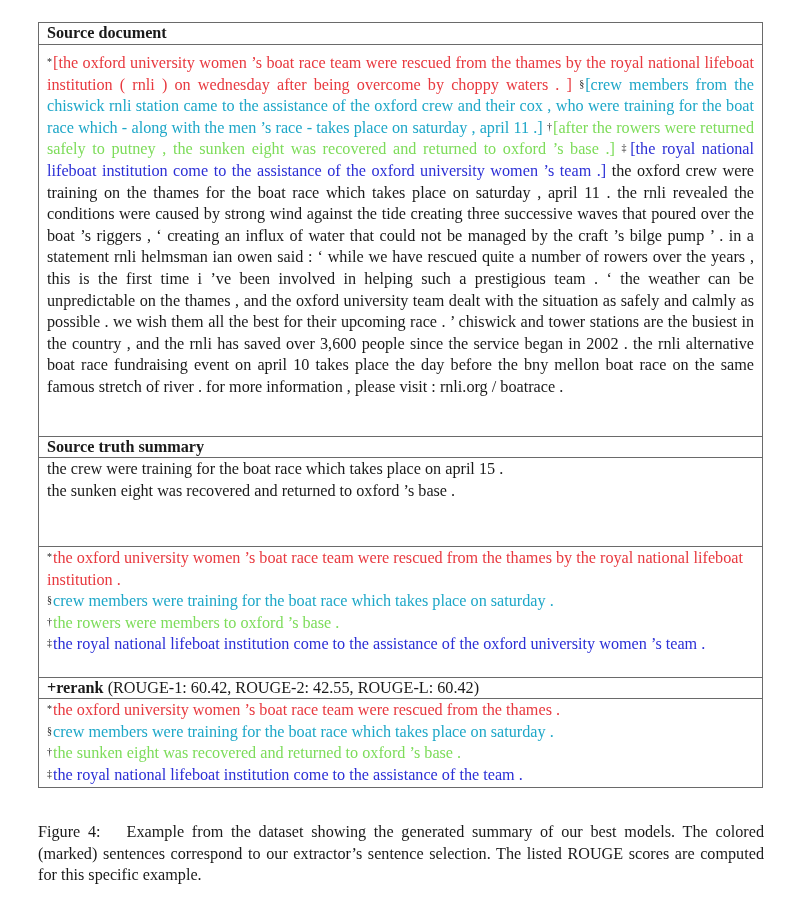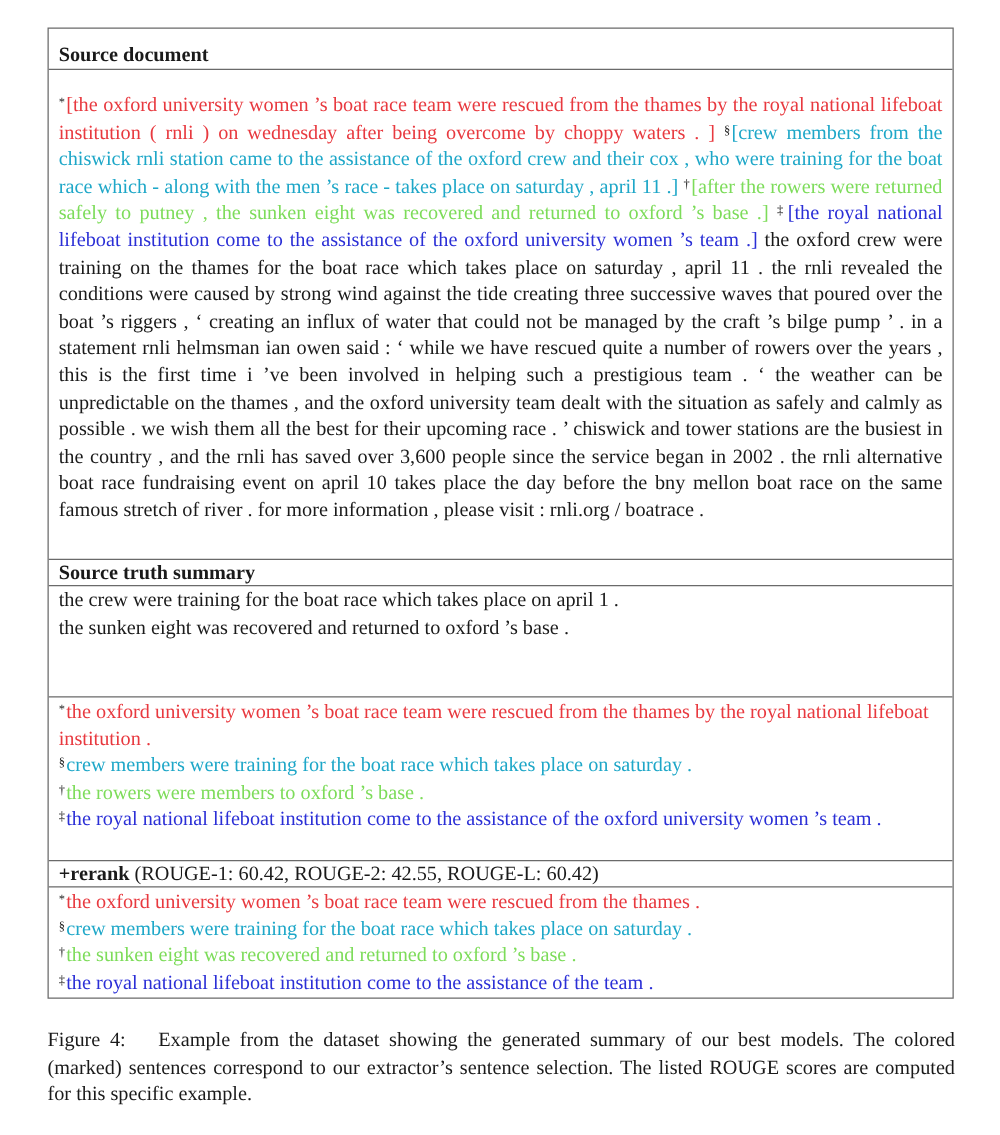--- a/index.html
+++ b/index.html
@@ -23,31 +23,31 @@
     border: 1.5px solid #6a6a6a;
     box-sizing: border-box;
   }
   .row {
     border-top: 1.5px solid #6a6a6a;
     box-sizing: border-box;
     padding: 0 8px 0 8px;
     font-size: 16.2px;
     line-height: 21.6px;
   }
-  .row:first-child { border-top: none; margin-top: 11px; }
+  .row:first-child { border-top: none; }
   .row.header {
     height: 21px;
     line-height: 21px;
     padding-top: 0;
   }
   .row.header b { font-weight: bold; }
   .row.source-body {
     height: 392px;
     text-align: justify;
-    padding-top: 18px;
+    padding-top: 8px;
   }
   .row.gt-body {
     height: 89px;
     padding-top: 1px;
   }
   .row.rnn-body {
     height: 131px;
     padding-top: 1px;
   }
   .row.rerank-body {
@@ -95,21 +95,21 @@
     <sup class="mark">†</sup><span class="c-green">[after the rowers were returned safely to putney , the sunken eight was recovered and returned to oxford ’s base .]</span>
     <sup class="mark">‡</sup><span class="c-blue">[the royal national lifeboat institution come to the assistance of the oxford university women ’s team .]</span>
     <span class="c-black">the oxford crew were training on the thames for the boat race which takes place on saturday , april 11 . the rnli revealed the conditions were caused by strong wind against the tide creating three successive waves that poured over the boat ’s riggers , ‘ creating an influx of water that could not be managed by the craft ’s bilge pump ’ . in a statement rnli helmsman ian owen said : ‘ while we have rescued quite a number of rowers over the years , this is the first time i ’ve been involved in helping such a prestigious team . ‘ the weather can be unpredictable on the thames , and the oxford university team dealt with the situation as safely and calmly as possible . we wish them all the best for their upcoming race . ’ chiswick and tower stations are the busiest in the country , and the rnli has saved over 3,600 people since the service began in 2002 . the rnli alternative boat race fundraising event on april 10 takes place the day before the bny mellon boat race on the same famous stretch of river . for more information , please visit : rnli.org / boatrace .</span>
   </div>
 
   <div class="row header">
     <b>Source truth summary</b>
   </div>
 
   <div class="row gt-body">
-    <span class="line">the crew were training for the boat race which takes place on april 1 .</span>
+    <span class="line">the crew were training for the boat race which takes place on april 15 .</span>
     <span class="line">the sunken eight was recovered and returned to oxford ’s base .</span>
   </div>
 
 
   <div class="row rnn-body">
     <span class="line"><sup class="mark">*</sup><span class="c-red">the oxford university women ’s boat race team were rescued from the thames by the royal national lifeboat institution .</span></span>
     <span class="line"><sup class="mark">§</sup><span class="c-cyan">crew members were training for the boat race which takes place on saturday .</span></span>
     <span class="line"><sup class="mark">†</sup><span class="c-green">the rowers were members to oxford ’s base .</span></span>
     <span class="line"><sup class="mark">‡</sup><span class="c-blue">the royal national lifeboat institution come to the assistance of the oxford university women ’s team .</span></span>
   </div>

